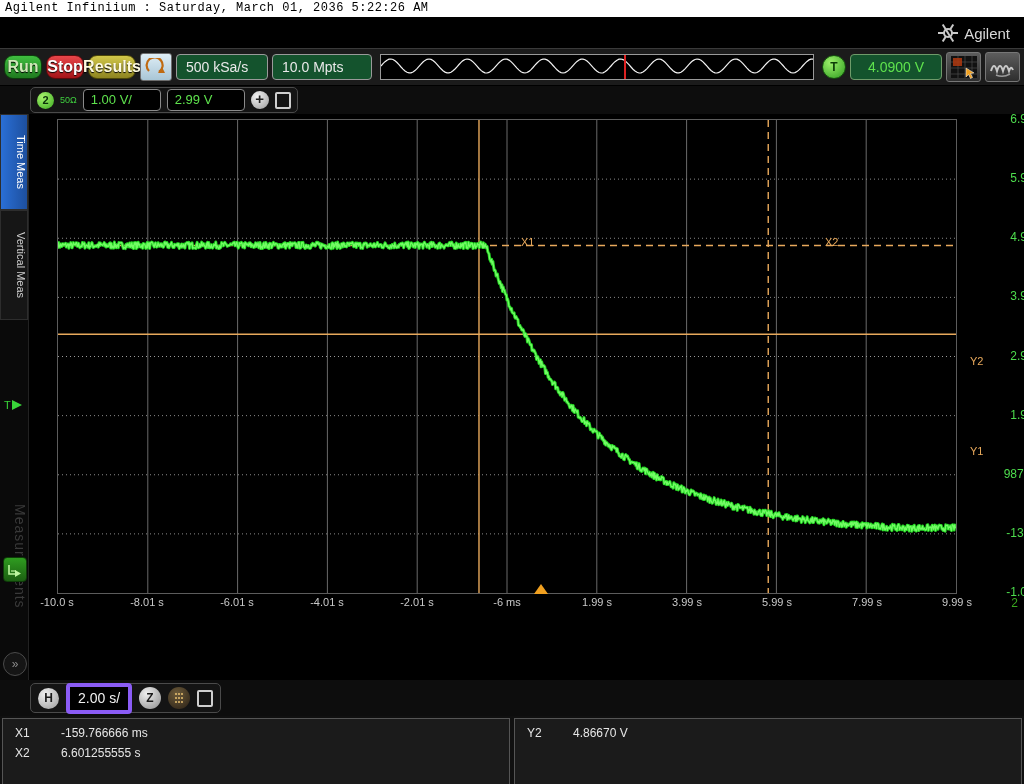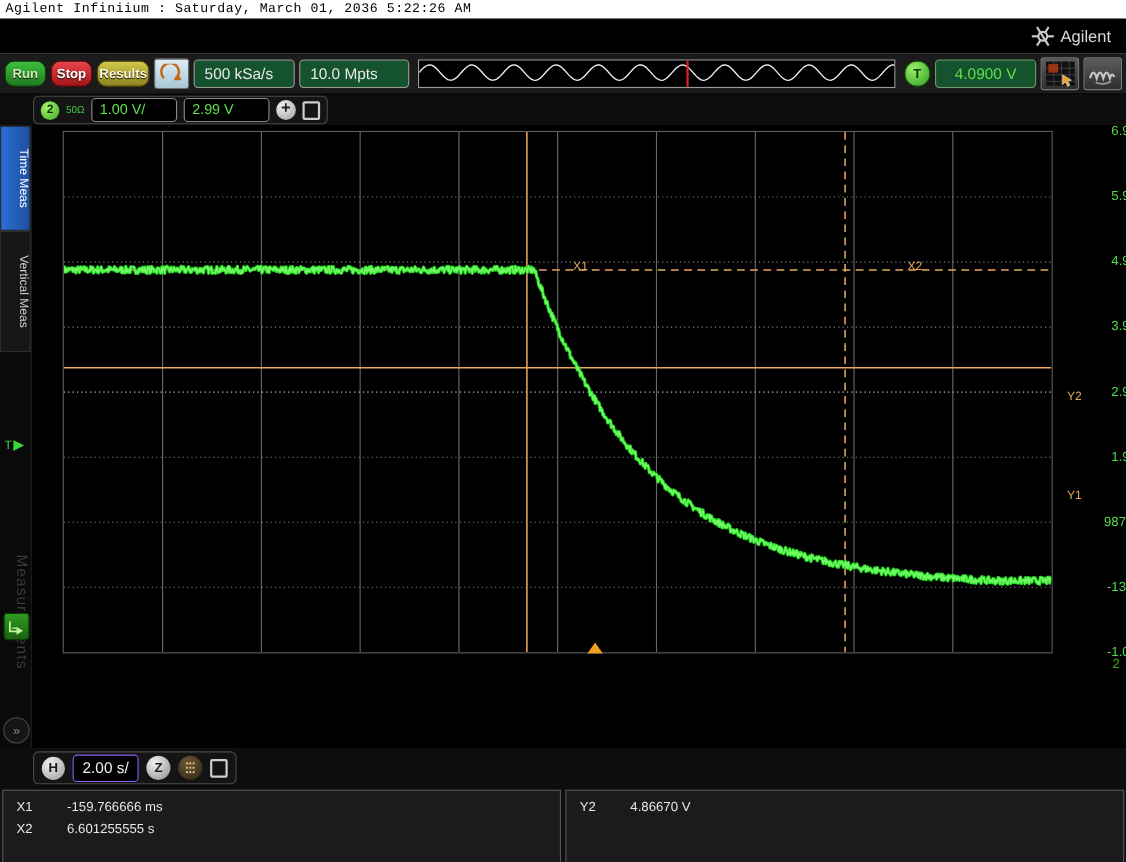--- a/index.html
+++ b/index.html
@@ -24,21 +24,21 @@
   #agilent-spark i{position:absolute;left:0;top:9px;width:20px;height:2px;
      background:#c9c9c9;display:block;}
   #agilent-spark u{position:absolute;left:7px;top:7px;width:6px;height:6px;
      border-radius:50%;background:#000;box-shadow:0 0 0 2px #c9c9c9;}
   #agilent-name{font-size:15px;color:#d8d8d8;font-family:"Liberation Sans",sans-serif;}
 
   
   #toolbar{height:36px;background:#1b1b1b;border-top:1px solid #3a3a3a;
            border-bottom:1px solid #000;display:flex;align-items:center;
            padding:0 4px;gap:4px;}
-  .rsbtn{width:36px;height:22px;border-radius:9px;font-size:12px;
+  .rsbtn{width:36px;height:22px;border-radius:9px;font-size:16px;
          display:flex;align-items:center;justify-content:center;
          font-weight:bold;text-shadow:0 1px 1px #000;cursor:default;}
   .rsbtn.run{background:linear-gradient(#3fbe3f,#1f7a1f);color:#cfe9b8;
              border:1px solid #0c3d0c;}
   .rsbtn.stop{background:linear-gradient(#e8464a,#a41418);color:#fff;
               border:1px solid #5a0a0c;}
   .rsbtn.single{width:46px;background:linear-gradient(#d2c84a,#8e8420);
                 color:#fffbe0;border:1px solid #4d4708;}
   .tbicon{width:30px;height:26px;border:1px solid #6d6d6d;border-radius:3px;
           background:linear-gradient(#dfeef6,#a9c6d6);display:flex;
@@ -127,21 +127,21 @@
   
   #timebar{height:36px;background:#0d0d0d;display:flex;align-items:center;
            padding-left:30px;}
   #tbwrap{display:flex;align-items:center;gap:7px;height:28px;
           border:1px solid #4a4a4a;border-radius:5px;padding:0 7px;
           background:#141414;}
   #tb-h{width:21px;height:21px;border-radius:50%;
         background:radial-gradient(circle at 35% 30%,#f0f0f0,#9a9a9a);
         color:#1a1a1a;font-size:12px;font-weight:bold;
         display:flex;align-items:center;justify-content:center;}
-  .tbfield{height:23px;border:1px solid #8b5cf6;border-radius:4px;
+  .tbfield{height:23px;border:4px solid #8b5cf6;border-radius:4px;
            background:#000;color:#f0f0f0;font-size:14px;line-height:23px;
            padding:0 8px;}
   #tb-z{width:22px;height:22px;border-radius:50%;
         background:radial-gradient(circle at 35% 30%,#f0f0f0,#8d8d8d);
         color:#1a1a1a;font-size:12px;font-weight:bold;
         display:flex;align-items:center;justify-content:center;}
   #tb-dots{width:22px;height:22px;border-radius:50%;
            background:radial-gradient(circle at 40% 30%,#6b5a3a,#2a2015);
            display:flex;align-items:center;justify-content:center;}
   #tb-sq{width:12px;height:13px;border:2px solid #cfcfcf;border-radius:2px;}
@@ -307,20 +307,33 @@
         <span class="ylab" style="top: 5px;">6.99 V</span>
         <span class="ylab" style="top: 64.125px;">5.99 V</span>
         <span class="ylab" style="top: 123.25px;">4.99 V</span>
         <span class="ylab" style="top: 182.375px;">3.99 V</span>
         <span class="ylab" style="top: 241.5px;">2.99 V</span>
         <span class="ylab" style="top: 300.625px;">1.99 V</span>
         <span class="ylab" style="top: 359.75px;">987 mV</span>
         <span class="ylab" style="top: 418.875px;">-13 mV</span>
         <span class="ylab" style="top: 478px;">-1.01 V</span>
       </div>
+    <div id="xlabels">
+        <span class="xlab" style="left: 28px;">-10.0 s</span>
+        <span class="xlab" style="left: 118px;">-8.01 s</span>
+        <span class="xlab" style="left: 208px;">-6.01 s</span>
+        <span class="xlab" style="left: 298px;">-4.01 s</span>
+        <span class="xlab" style="left: 388px;">-2.01 s</span>
+        <span class="xlab" style="left: 478px;">-6 ms</span>
+        <span class="xlab" style="left: 568px;">1.99 s</span>
+        <span class="xlab" style="left: 658px;">3.99 s</span>
+        <span class="xlab" style="left: 748px;">5.99 s</span>
+        <span class="xlab" style="left: 838px;">7.99 s</span>
+        <span class="xlab" style="left: 928px;">9.99 s</span>
+      </div>
     <span id="xch">2</span>
   </div>
 </div>
 
 <div id="timebar">
   <div id="tbwrap">
     <span id="tb-h">H</span>
     <span class="tbfield">2.00 s/</span>
     <span id="tb-z">Z</span>
     <span id="tb-dots">

